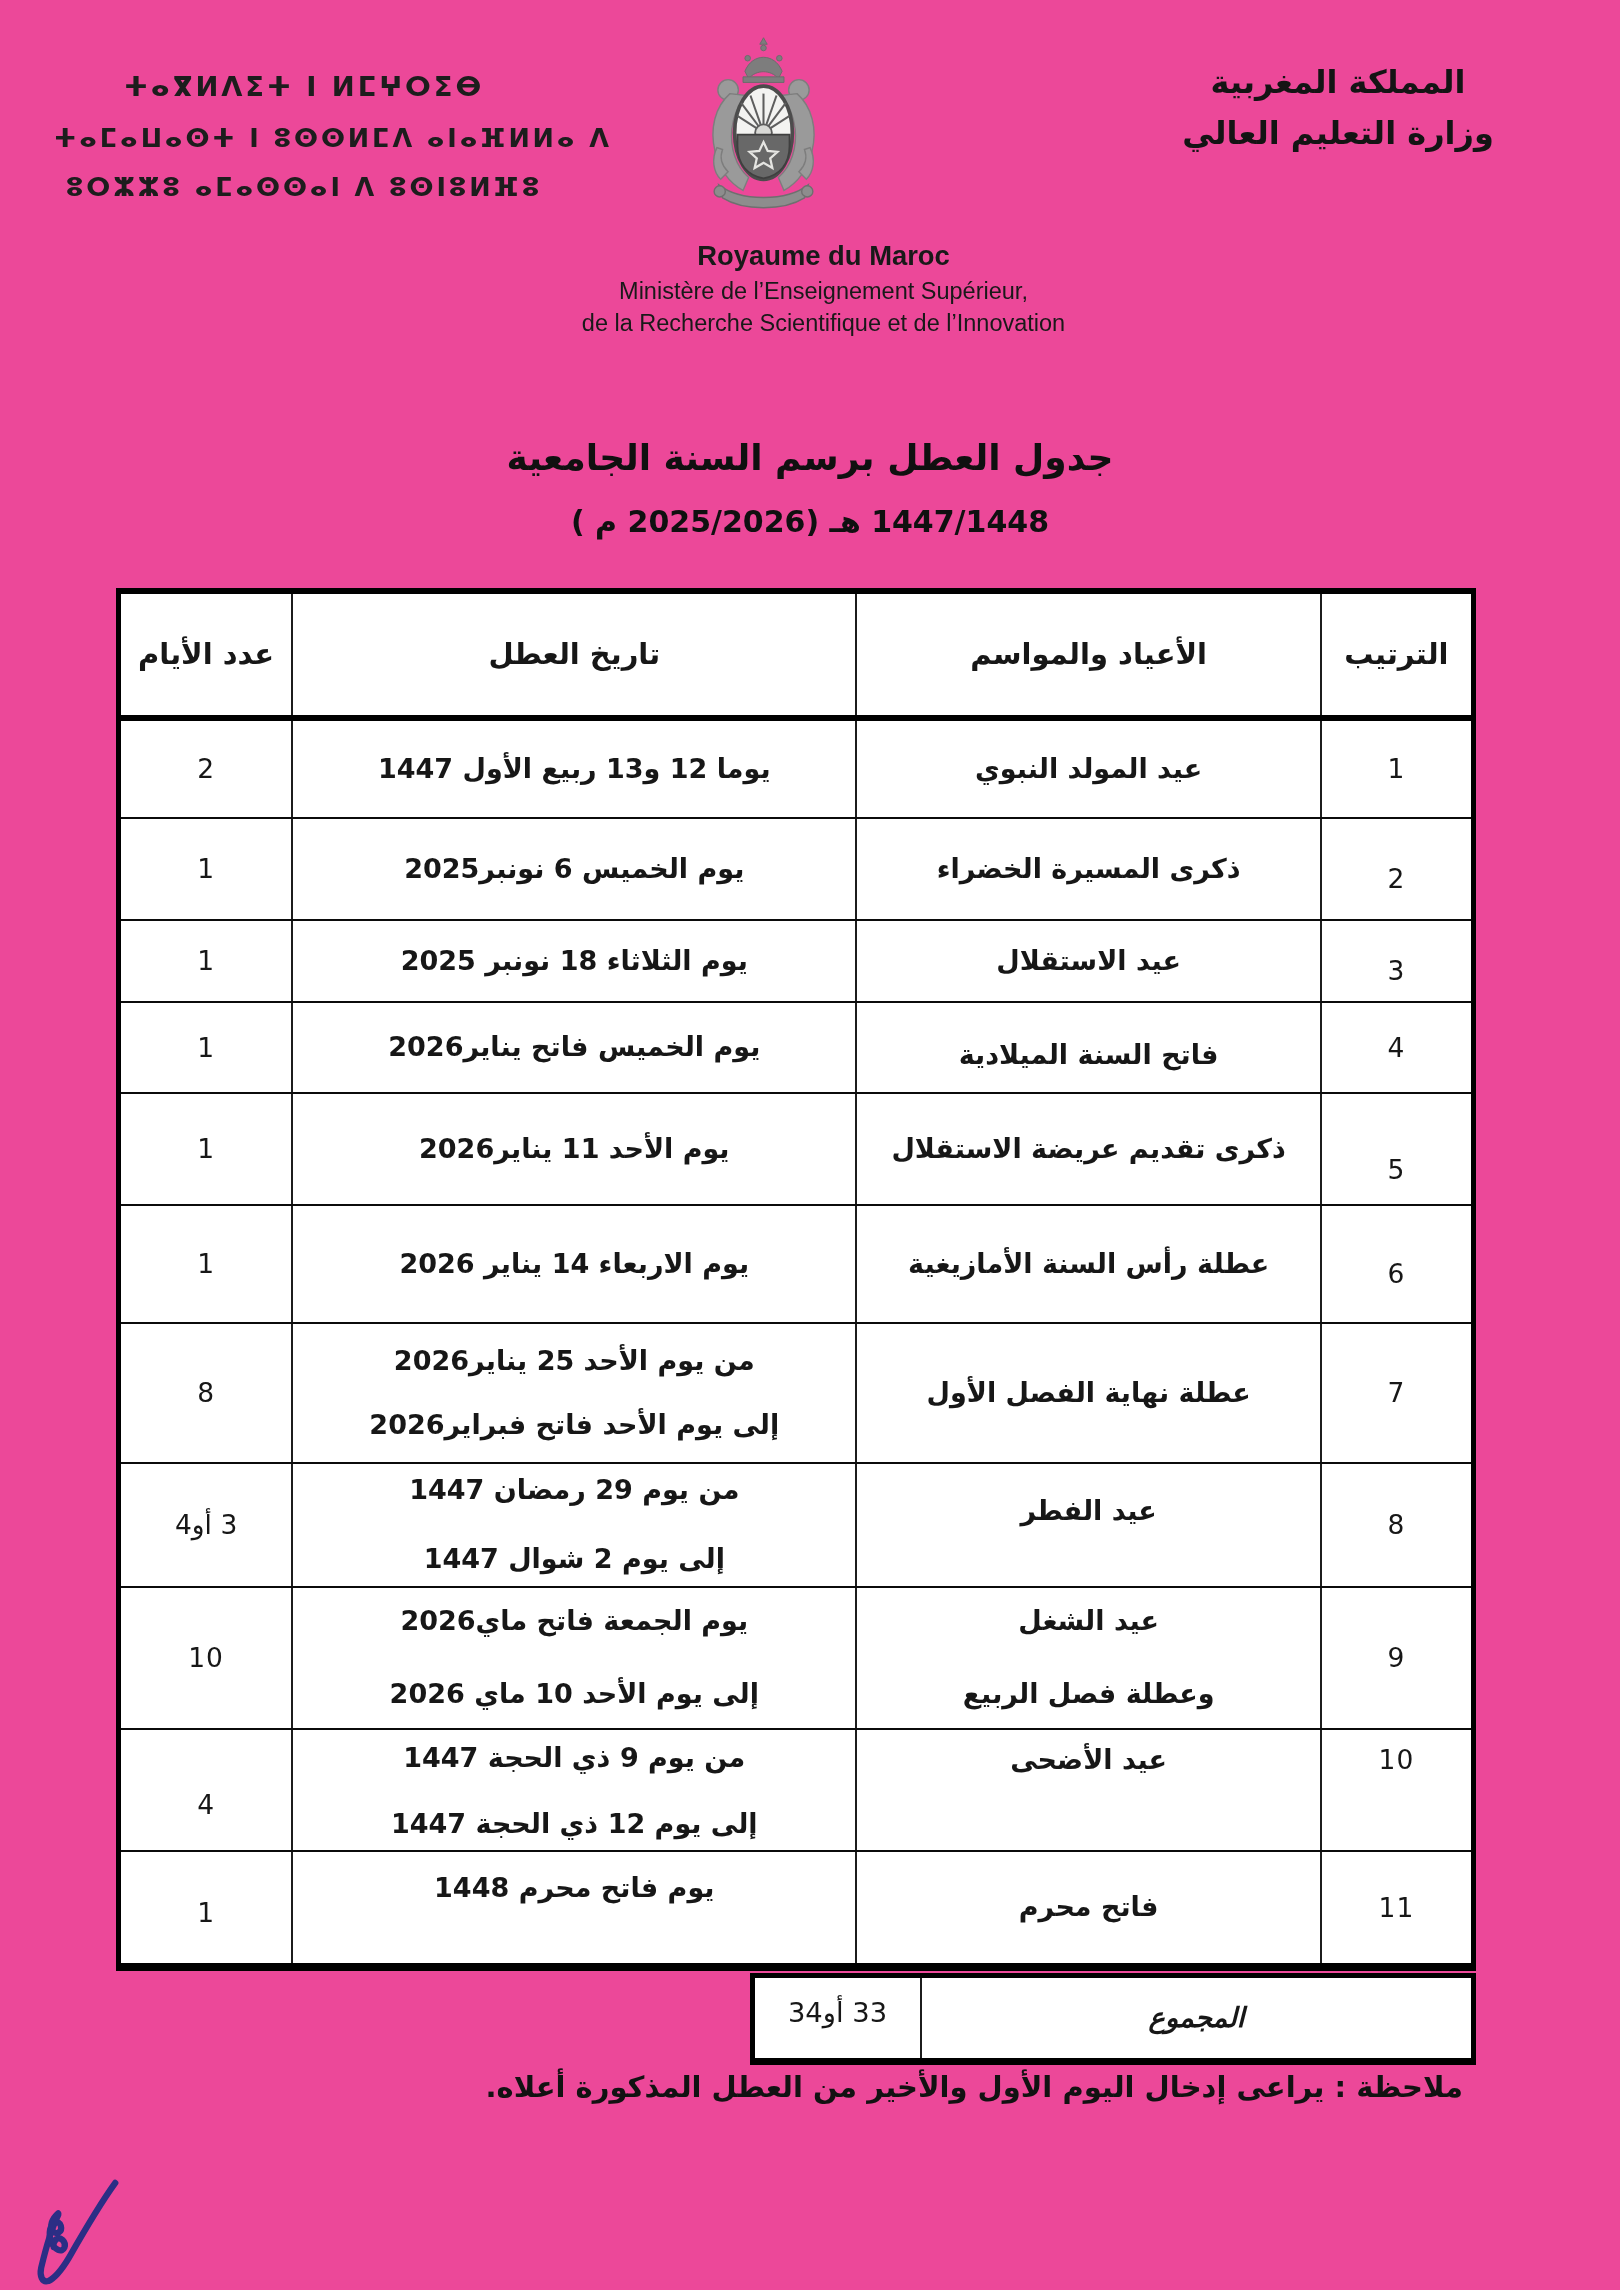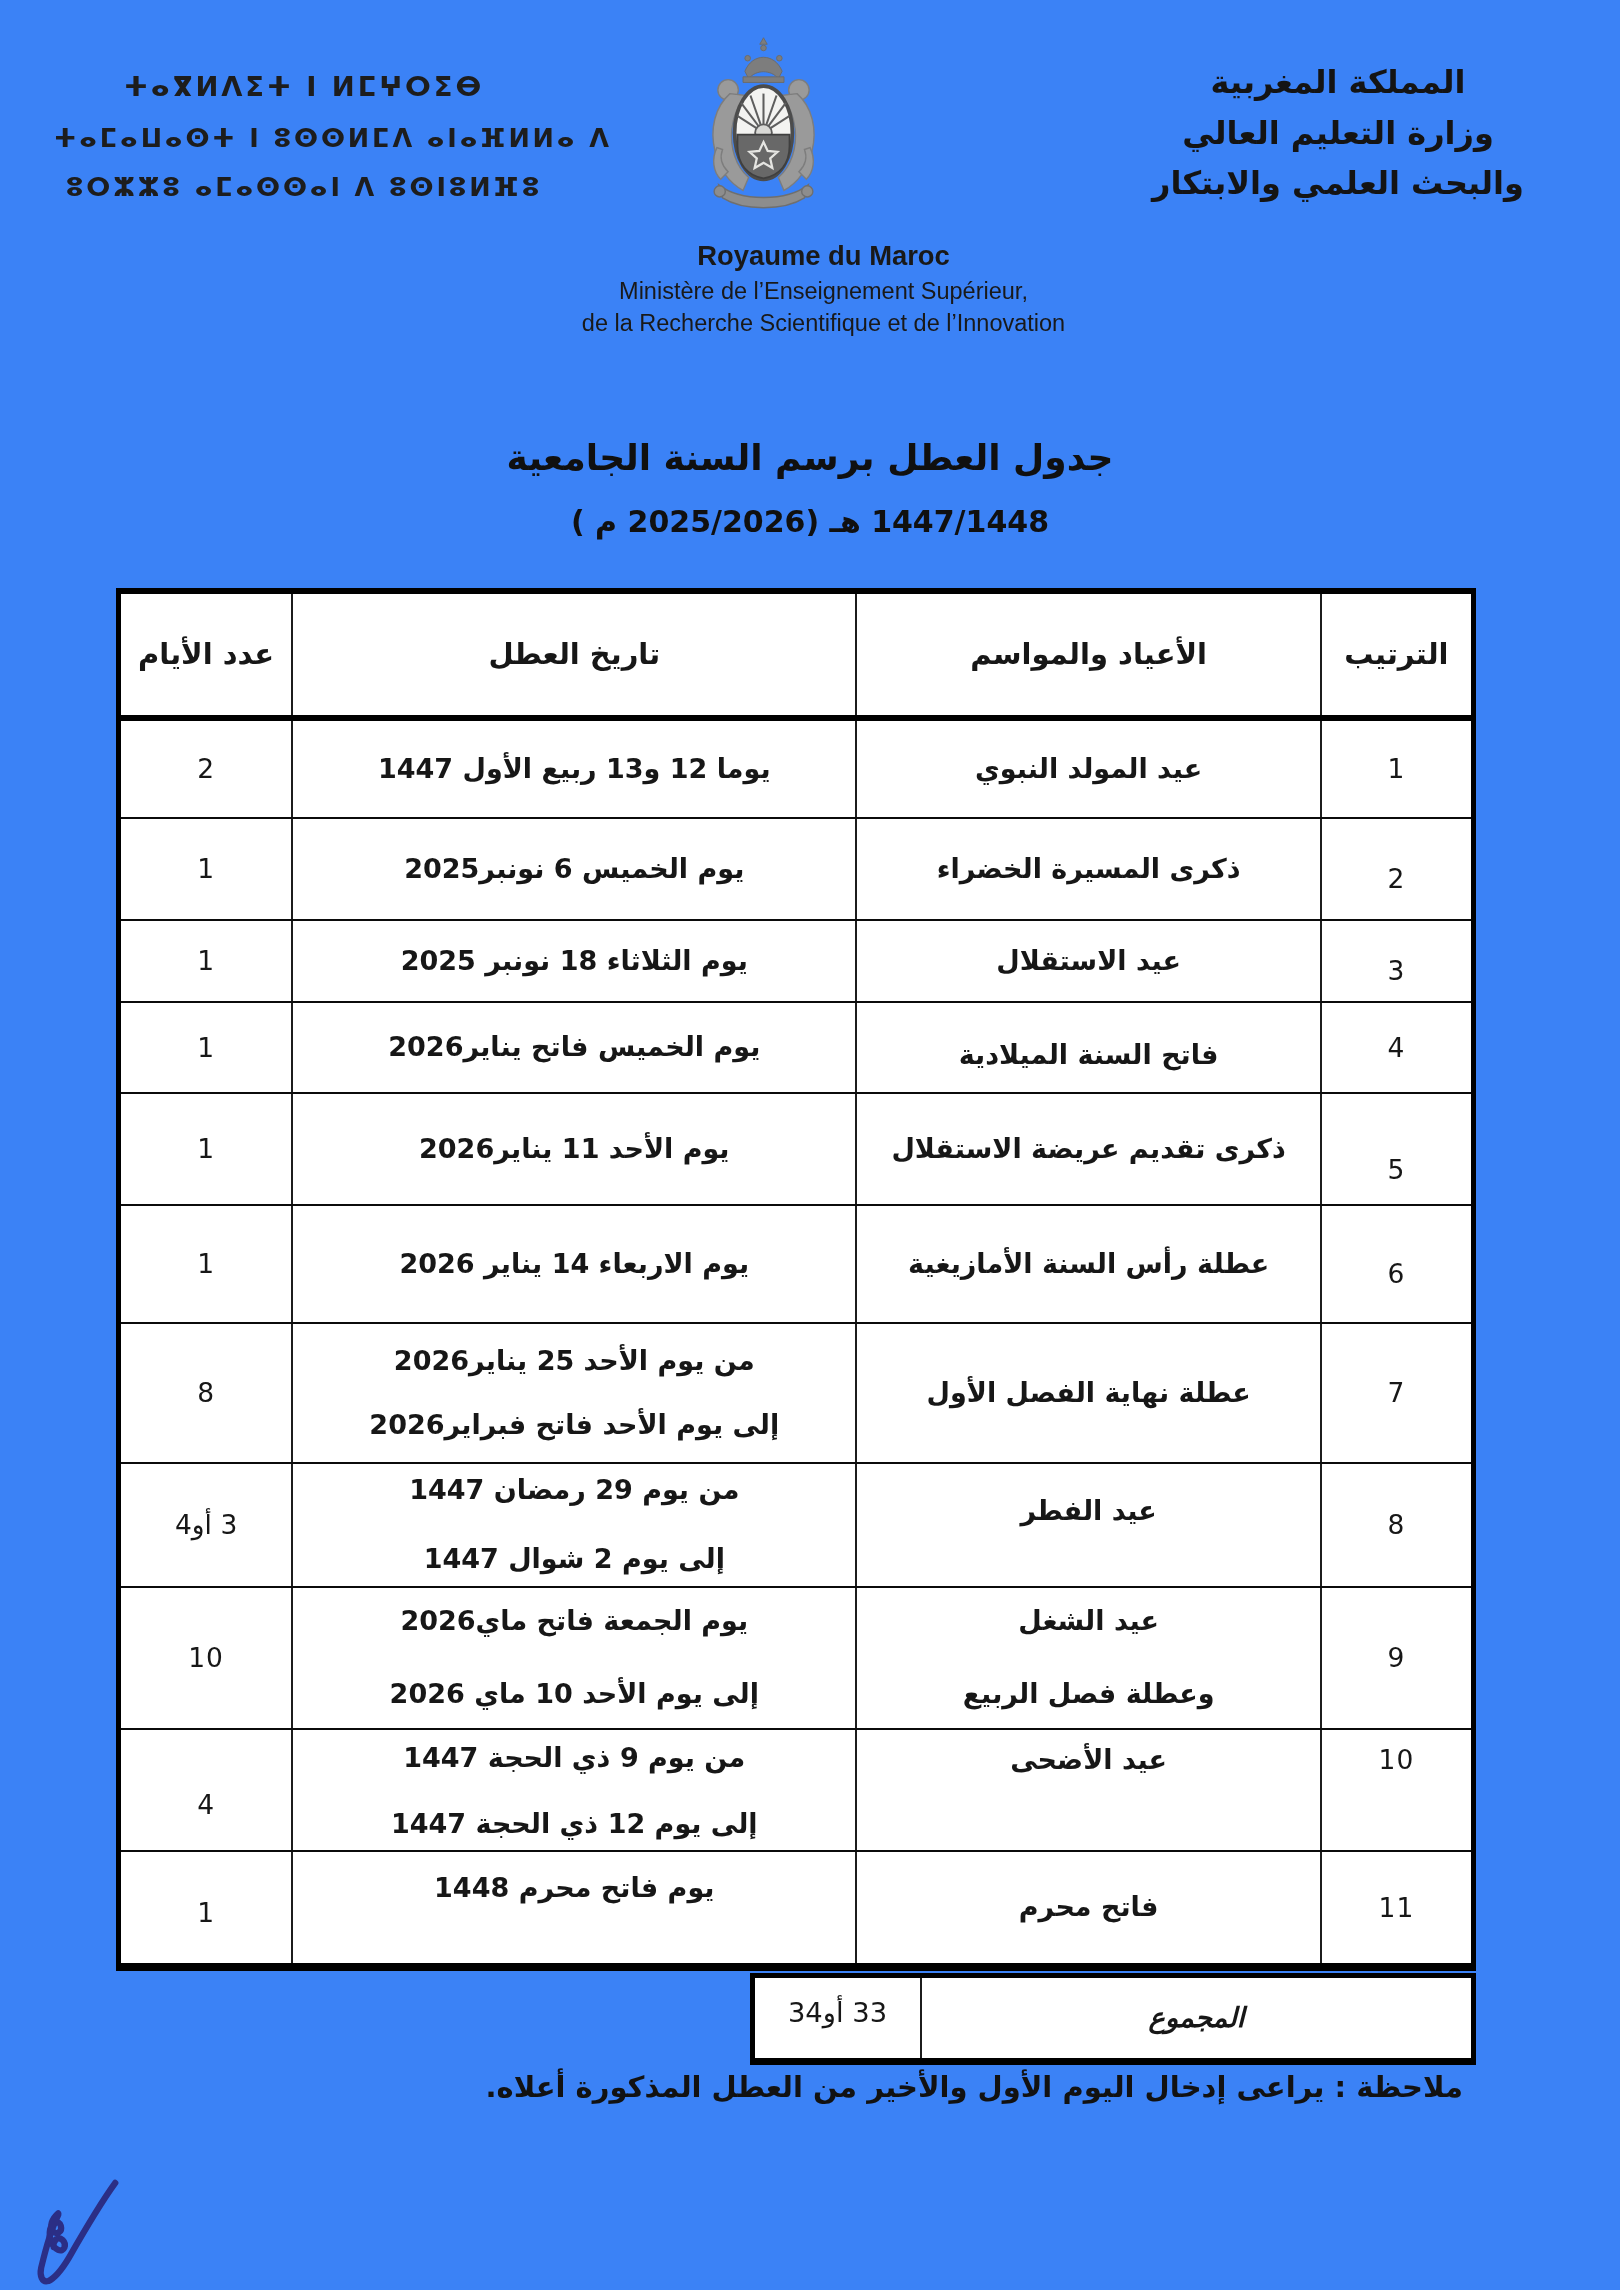--- a/index.html
+++ b/index.html
@@ -1,18 +1,18 @@
 <!DOCTYPE html>
 <html><head>
 <meta charset="utf-8">
 <style>
   html,body{margin:0;padding:0;background:#e9e9e7;}
   .page{
     position:relative;width:1620px;height:2291px;margin:0 auto;
-    background:#3b82f6;color:#161616;overflow:hidden;
+    background:#ec4899;color:#161616;overflow:hidden;
     font-family:"DejaVu Sans",sans-serif;
   }
   
   .tifinagh{
     position:absolute;left:54px;top:61px;width:500px;text-align:center;
     font-family:"DejaVu Sans",sans-serif;font-weight:bold;color:#1d1d1d;
     font-size:25.5px;line-height:1.92;letter-spacing:2.9px;white-space:nowrap;
   }
   .tifinagh .tl1{font-size:27.4px;}
   .emblem{position:absolute;left:689px;top:33px;width:149px;height:192px;}
@@ -144,21 +144,20 @@
 
   <div class="french">
     <div class="fline1">Royaume du Maroc</div>
     <div class="fline2">Ministère de l’Enseignement Supérieur,</div>
     <div class="fline3">de la Recherche Scientifique et de l’Innovation</div>
   </div>
 
   <div class="ar-ministry" dir="rtl">
     <div>المملكة المغربية</div>
     <div>وزارة التعليم العالي</div>
-    <div>والبحث العلمي والابتكار</div>
   </div>
 
   <div class="doc-title" dir="rtl">
     <div class="t1">جدول العطل برسم السنة الجامعية</div>
     <div class="t2">1447/1448 هـ (2025/2026 م )</div>
   </div>
 
   <div class="table-wrap" dir="rtl">
     <div class="holidays-table">
 

